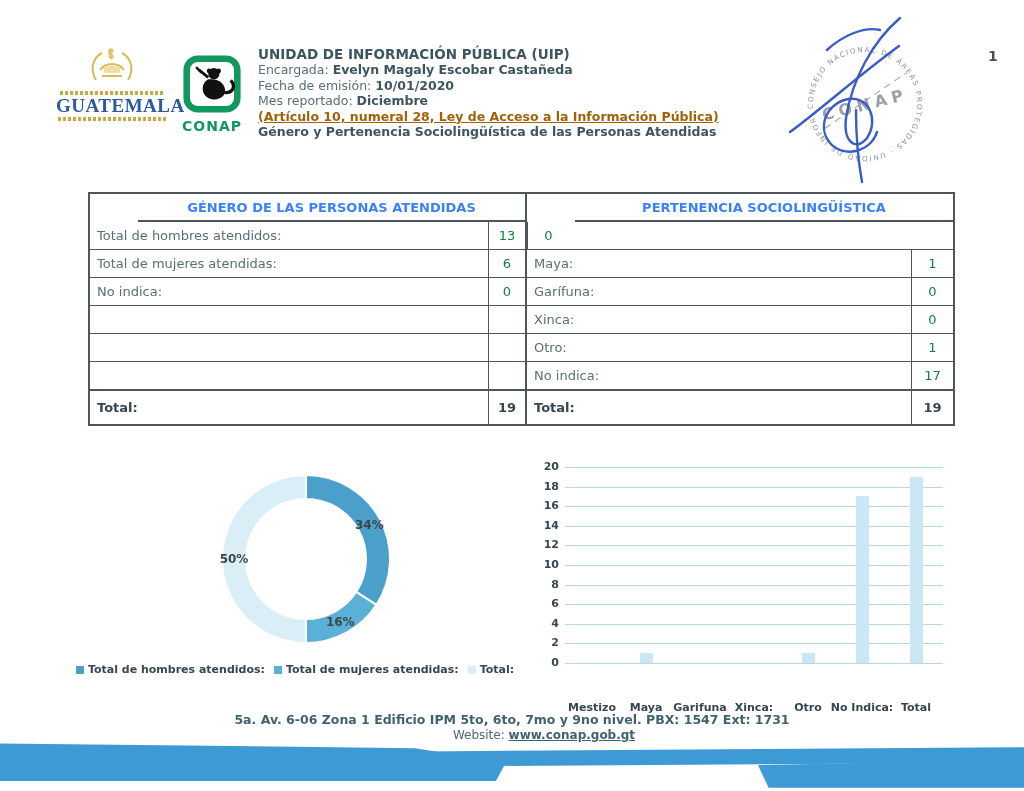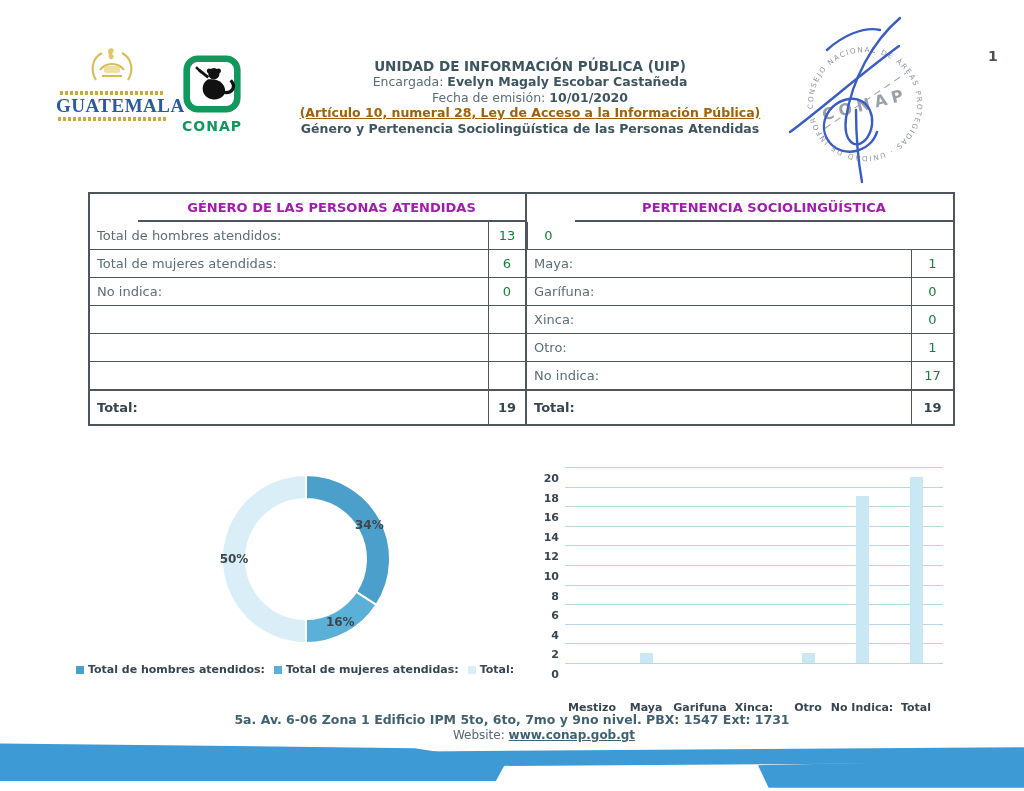--- a/index.html
+++ b/index.html
@@ -10,58 +10,58 @@
   .page-number{position:absolute;left:988px;top:48px;font-size:14px;font-weight:bold;color:#4a4f55;}
   .logos{position:absolute;left:56px;top:46px;width:180px;height:92px;display:flex;gap:14px;align-items:flex-start;}
   .gt-logo{width:112px;text-align:center;}
   .gt-emblem{height:40px;margin-bottom:1px;}
   .gt-smalltext{height:4px;margin:0 4px 1px 4px;background:repeating-linear-gradient(90deg,#c9a940 0 3px,transparent 3px 5px);}
   .gt-name{font-family:"Liberation Serif","DejaVu Serif",serif;font-weight:bold;font-size:19px;color:#2a5aa4;letter-spacing:.5px;line-height:1;}
   .gt-underline{height:4px;margin:2px 2px 0 2px;background:repeating-linear-gradient(90deg,#c9a940 0 3px,transparent 3px 5px);}
   .conap-logo{width:64px;text-align:center;margin-top:8px;}
   .conap-name{font-weight:bold;font-size:14px;color:#12975c;letter-spacing:1px;line-height:1;margin-top:1px;}
 
-  .header-block{position:absolute;left:258px;top:58px;width:544px;text-align:center;font-size:12.5px;color:#5b6e77;}
+  .header-block{position:absolute;left:258px;top:46px;width:544px;font-size:12.5px;color:#5b6e77;}
   .header-block .hl{line-height:15.5px;}
   .h-title{font-weight:bold;color:#3d5560;font-size:13.5px;line-height:16px;}
   .h-strong{font-weight:bold;color:#3d5560;}
   .h-articulo{font-weight:bold;color:#a16207;text-decoration:underline;line-height:15.5px;}
   .h-subtitle{font-weight:bold;color:#3d5560;line-height:15.5px;}
 
   
   .stamp{position:absolute;left:772px;top:14px;width:200px;height:180px;}
 
   
   .tables{position:absolute;left:88px;top:192px;width:867px;display:flex;
           border:2px solid #4e555c;box-sizing:border-box;font-size:13px;}
   .t-half{display:flex;flex-direction:column;box-sizing:border-box;}
   .t-left{width:437px;border-right:2px solid #4e555c;}
   .t-right{flex:1;}
   .t-header{height:26px;display:flex;align-items:center;justify-content:center;
-            font-weight:bold;color:#a21caf;font-size:13px;border-bottom:2px solid #4e555c;margin-left:48px;}
+            font-weight:bold;color:#3b82f6;font-size:13px;border-bottom:2px solid #4e555c;margin-left:48px;}
   .t-row{height:27px;display:flex;border-bottom:1.5px solid #4e555c;}
   .t-row:last-child{border-bottom:none;}
   .t-label{flex:1;display:flex;align-items:center;padding-left:7px;box-sizing:border-box;color:#5b6e77;}
   .t-val{display:flex;align-items:center;justify-content:center;border-left:1.5px solid #4e555c;color:#15803d;box-sizing:border-box;}
   .t-left .t-val{width:37px;}
   .t-right .t-val{width:42px;}
   .t-total{height:33px;border-top:.5px solid #4e555c;border-bottom:none;}
   .t-total .t-label,.t-total .t-val{font-weight:bold;color:#374650;}
 
   
   .donut-wrap{position:absolute;left:206px;top:460px;width:200px;height:200px;}
   .donut-legend{position:absolute;left:60px;top:663px;width:470px;display:flex;justify-content:center;
                 align-items:center;gap:9px;font-size:11px;font-weight:bold;color:#374650;}
   .legend-item{display:flex;align-items:center;gap:4px;white-space:nowrap;}
   .legend-swatch{width:8px;height:8px;display:inline-block;}
 
   
   .bar-chart{position:absolute;left:535px;top:458px;width:430px;height:235px;}
   .gridline{position:absolute;height:1px;background:#b6d8e6;}
-  .ytick{position:absolute;width:24px;text-align:right;font-size:11px;font-weight:bold;color:#374650;line-height:14px;margin-top:12px;}
+  .ytick{position:absolute;width:24px;text-align:right;font-size:11px;font-weight:bold;color:#374650;line-height:14px;}
   .bar{position:absolute;background:#c9e8f3;}
   .xtick{position:absolute;text-align:center;font-size:11px;font-weight:bold;color:#374650;white-space:nowrap;margin-top:29px;}
 
   
   .footer-address{position:absolute;left:0;top:712px;width:1024px;text-align:center;
                   font-size:12.5px;font-weight:bold;color:#3f6270;}
   .footer-web{position:absolute;left:0;top:728px;width:1024px;text-align:center;font-size:12px;color:#55686f;margin-left:32px;}
   .footer-web a{color:#3f6270;font-weight:bold;text-decoration:underline;}
 
   .band{position:absolute;background:#3e9ad4;}
@@ -112,20 +112,24 @@
 
 <div class="header-block">
   <div class="h-title">UNIDAD DE INFORMACIÓN PÚBLICA (UIP)</div>
   <div class="hl">
     <span>Encargada:</span>
     <span class="h-strong">Evelyn Magaly Escobar Castañeda</span>
   </div>
   <div class="hl">
     <span>Fecha de emisión:</span>
     <span class="h-strong">10/01/2020</span>
+  </div>
+  <div class="hl">
+    <span>Mes reportado:</span>
+    <span class="h-strong">Diciembre</span>
   </div>
   <div class="h-articulo">(Artículo 10, numeral 28, Ley de Acceso a la Información Pública)</div>
   <div class="h-subtitle">Género y Pertenencia Sociolingüística de las Personas Atendidas</div>
 </div>
 
 <svg class="stamp" viewBox="0 0 200 180">
   <g transform="rotate(-14 93 90)">
     <defs>
       <path id="ringPath" d="M 41 90 a 52 52 0 1 1 104 0 a 52 52 0 1 1 -104 0"></path>
     </defs>

